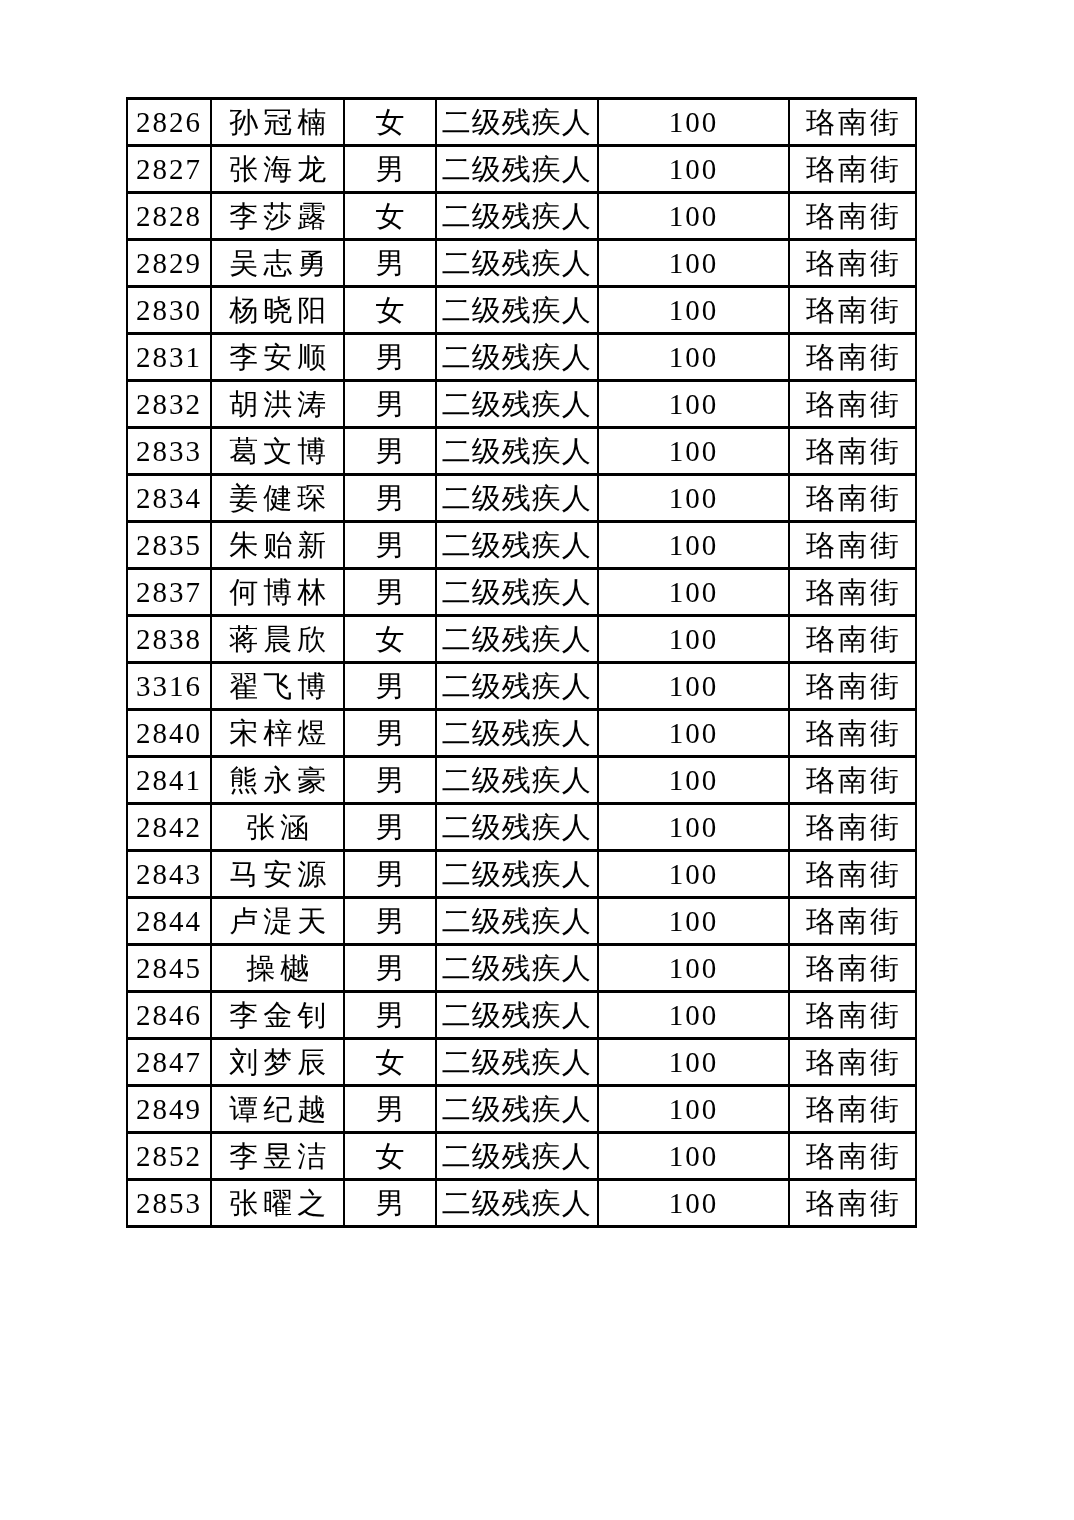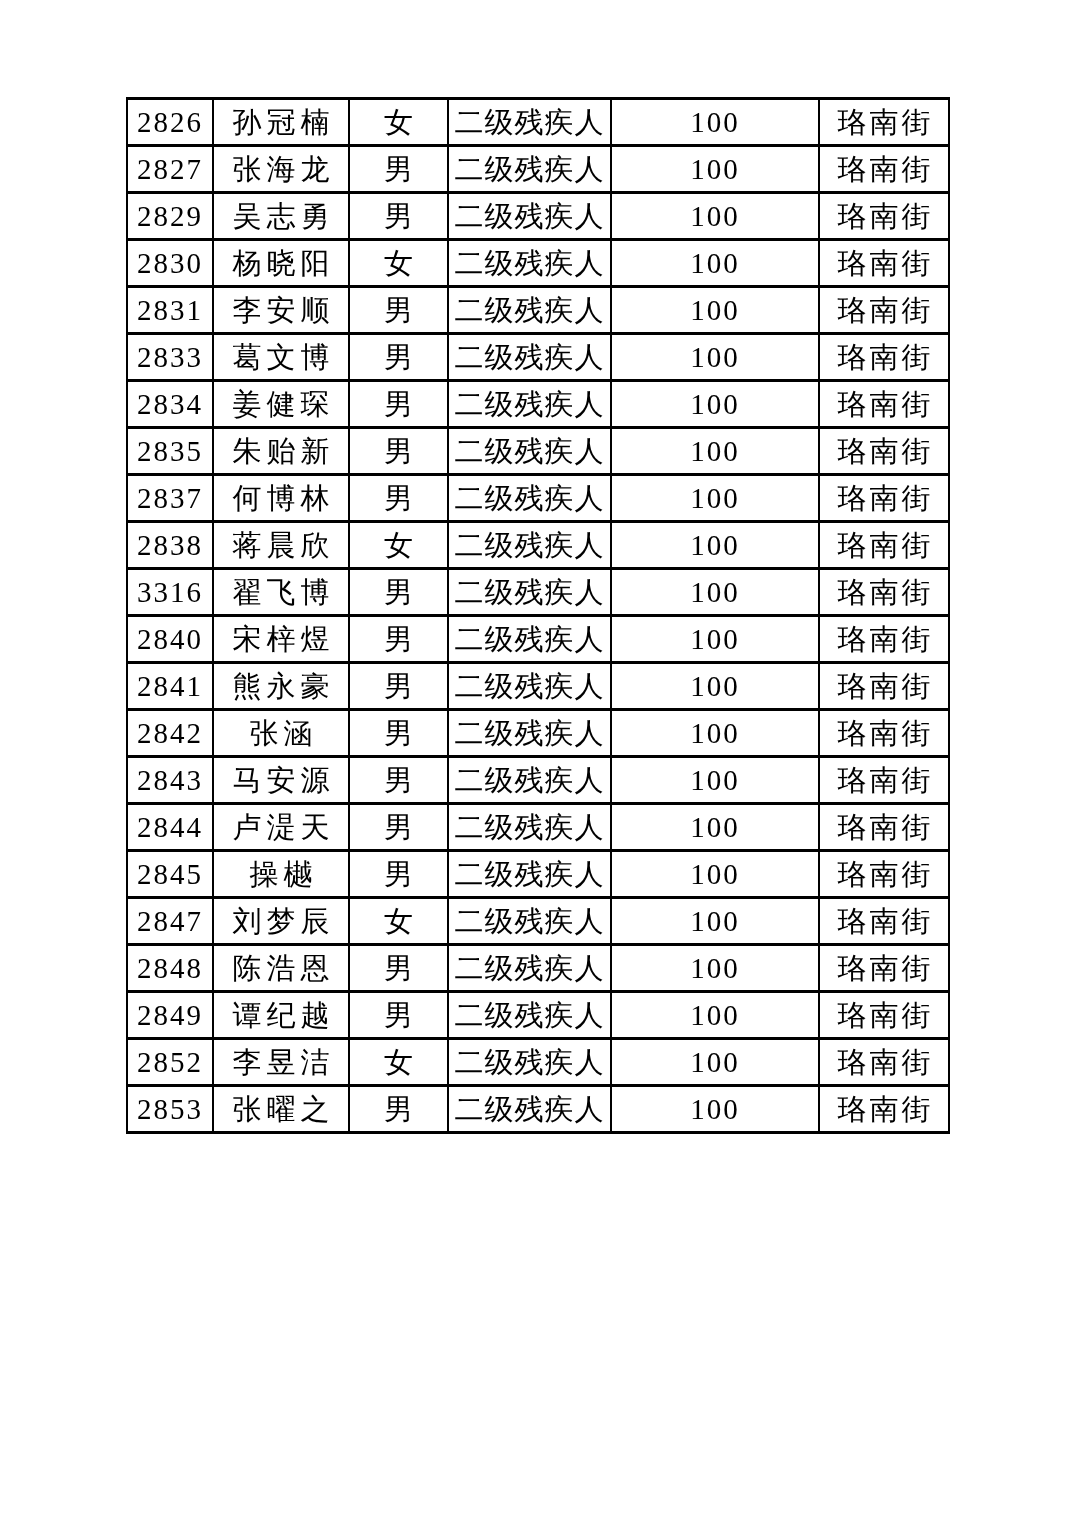--- a/index.html
+++ b/index.html
@@ -2,21 +2,21 @@
 <html><head>
 <meta charset="utf-8">
 <style>
   html, body {
     margin: 0;
     padding: 0;
     background: #ffffff;
   }
   .page {
     position: relative;
-    width: 1074px;
+    width: 917px;
     height: 1520px;
     background: #ffffff;
     overflow: hidden;
     font-family: "Liberation Serif", "DejaVu Serif", serif;
     color: #000000;
   }
   table.roster {
     position: absolute;
     left: 126px;
     top: 97px;
@@ -68,20 +68,28 @@
         </tr>
         <tr>
           <td class="col-serial">2827</td>
           <td class="col-name">张海龙</td>
           <td class="col-gender">男</td>
           <td class="col-category">二级残疾人</td>
           <td class="col-amount">100</td>
           <td class="col-street">珞南街</td>
         </tr>
         <tr>
+          <td class="col-serial">2828</td>
+          <td class="col-name">李莎露</td>
+          <td class="col-gender">女</td>
+          <td class="col-category">二级残疾人</td>
+          <td class="col-amount">100</td>
+          <td class="col-street">珞南街</td>
+        </tr>
+        <tr>
           <td class="col-serial">2829</td>
           <td class="col-name">吴志勇</td>
           <td class="col-gender">男</td>
           <td class="col-category">二级残疾人</td>
           <td class="col-amount">100</td>
           <td class="col-street">珞南街</td>
         </tr>
         <tr>
           <td class="col-serial">2830</td>
           <td class="col-name">杨晓阳</td>
@@ -92,20 +100,28 @@
         </tr>
         <tr>
           <td class="col-serial">2831</td>
           <td class="col-name">李安顺</td>
           <td class="col-gender">男</td>
           <td class="col-category">二级残疾人</td>
           <td class="col-amount">100</td>
           <td class="col-street">珞南街</td>
         </tr>
         <tr>
+          <td class="col-serial">2832</td>
+          <td class="col-name">胡洪涛</td>
+          <td class="col-gender">男</td>
+          <td class="col-category">二级残疾人</td>
+          <td class="col-amount">100</td>
+          <td class="col-street">珞南街</td>
+        </tr>
+        <tr>
           <td class="col-serial">2833</td>
           <td class="col-name">葛文博</td>
           <td class="col-gender">男</td>
           <td class="col-category">二级残疾人</td>
           <td class="col-amount">100</td>
           <td class="col-street">珞南街</td>
         </tr>
         <tr>
           <td class="col-serial">2834</td>
           <td class="col-name">姜健琛</td>
@@ -188,31 +204,31 @@
         </tr>
         <tr>
           <td class="col-serial">2845</td>
           <td class="col-name">操樾</td>
           <td class="col-gender">男</td>
           <td class="col-category">二级残疾人</td>
           <td class="col-amount">100</td>
           <td class="col-street">珞南街</td>
         </tr>
         <tr>
+          <td class="col-serial">2846</td>
+          <td class="col-name">李金钊</td>
+          <td class="col-gender">男</td>
+          <td class="col-category">二级残疾人</td>
+          <td class="col-amount">100</td>
+          <td class="col-street">珞南街</td>
+        </tr>
+        <tr>
           <td class="col-serial">2847</td>
           <td class="col-name">刘梦辰</td>
           <td class="col-gender">女</td>
-          <td class="col-category">二级残疾人</td>
-          <td class="col-amount">100</td>
-          <td class="col-street">珞南街</td>
-        </tr>
-        <tr>
-          <td class="col-serial">2848</td>
-          <td class="col-name">陈浩恩</td>
-          <td class="col-gender">男</td>
           <td class="col-category">二级残疾人</td>
           <td class="col-amount">100</td>
           <td class="col-street">珞南街</td>
         </tr>
         <tr>
           <td class="col-serial">2849</td>
           <td class="col-name">谭纪越</td>
           <td class="col-gender">男</td>
           <td class="col-category">二级残疾人</td>
           <td class="col-amount">100</td>

